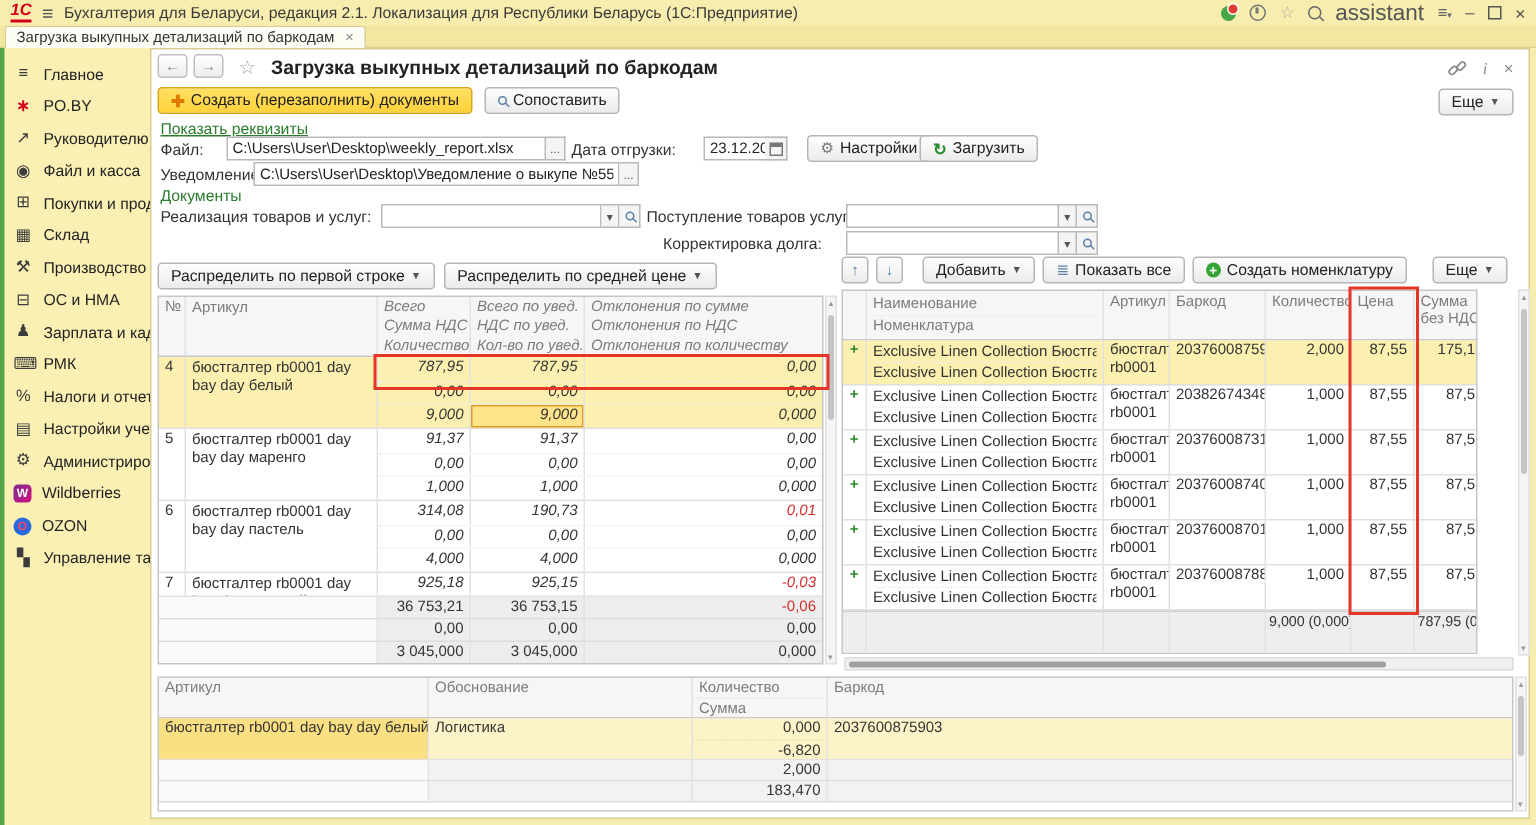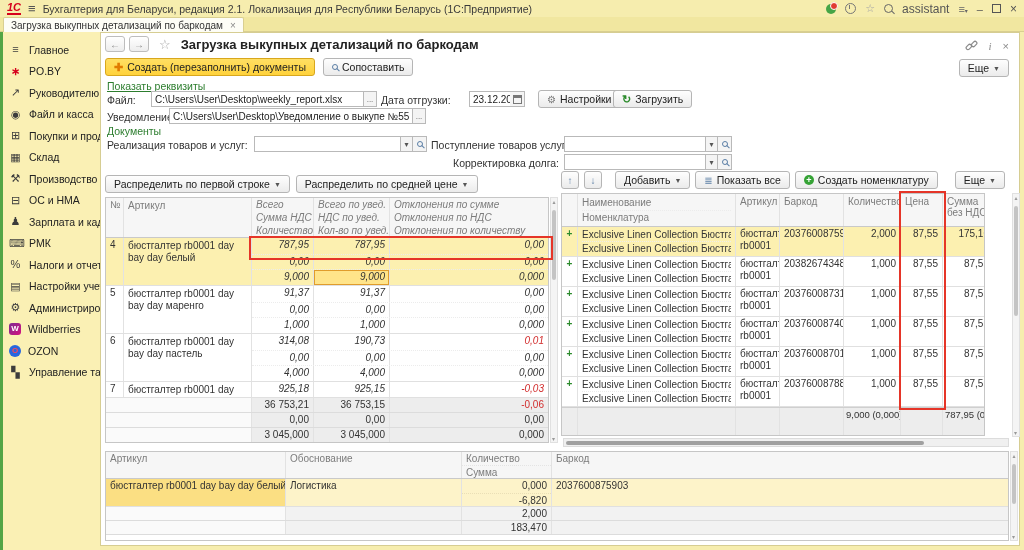--- a/index.html
+++ b/index.html
@@ -11,21 +11,21 @@
   .logo{color:#d6001c;font-weight:bold;font-style:italic;font-size:11px;border-bottom:2px solid #d6001c;line-height:11px;}
   .tb-menu{font-size:13px;color:#555;cursor:pointer;}
   .tb-title{font-size:10.5px;color:#3a3a3a;}
   .tb-right{margin-left:auto;display:flex;align-items:center;gap:9px;color:#777;}
   .bell{width:10px;height:10px;border-radius:50%;background:#46a546;position:relative;display:inline-block;}
   .bell::after{content:'';position:absolute;right:-2px;top:-2px;width:6px;height:6px;border-radius:50%;background:#e03c31;border:1px solid #fff;}
   .clockico{width:9px;height:9px;border:1.2px solid #777;border-radius:50%;position:relative;display:inline-block;}
   .clockico::after{content:'';position:absolute;left:3px;top:1px;width:1.2px;height:3.5px;background:#777;}
   .mag{width:7px;height:7px;border:1.4px solid #666;border-radius:50%;position:relative;display:inline-block;}
   .mag::after{content:'';position:absolute;width:4px;height:1.4px;background:#666;transform:rotate(45deg);right:-3px;bottom:-1.5px;}
-  .assist{font-size:12px;color:#555;}
+  .assist{font-size:15px;color:#555;}
   .svc{font-size:11px;color:#666;}
   .winmin{font-size:11px;color:#555;}
   .winbox{width:7px;height:7px;border:1px solid #555;display:inline-block;}
   .winx{font-size:12px;color:#555;}
   
   .tabbar{position:absolute;left:0;top:17px;width:100%;height:15px;background:#f1e7a0;border-bottom:1px solid #d9cf91;box-sizing:border-box;}
   .tab{position:absolute;left:3px;top:0;height:15px;background:#fdfdf6;border:1px solid #d9cf91;border-bottom:none;
        display:flex;align-items:center;gap:7px;padding:0 7px;font-size:10px;border-radius:2px 2px 0 0;cursor:pointer;}
   .tab-close{color:#8a8a8a;font-size:10px;}
   
@@ -294,21 +294,21 @@
   <span class="sq-btn abs" style="left:312px;top:103px;width:14px;">
       <span class="mag2"></span>
     </span>
   <span class="lbl abs" style="left:330px;top:106px;">Поступление товаров услуг:</span>
   <input class="field abs" style="left: 463px; top: 103px; width: 142px;">
   <span class="sq-btn abs" style="left:605px;top:103px;width:12px;">▾</span>
   <span class="sq-btn abs" style="left:617px;top:103px;width:14px;">
       <span class="mag2"></span>
     </span>
 
-  <span class="lbl abs" style="left:330px;top:124px;width:128px;text-align:right;">Корректировка долга:</span>
+  <span class="lbl abs" style="left:330px;top:124px;width:128px;text-align:center;">Корректировка долга:</span>
   <input class="field abs" style="left: 463px; top: 121px; width: 142px;">
   <span class="sq-btn abs" style="left:605px;top:121px;width:12px;">▾</span>
   <span class="sq-btn abs" style="left:617px;top:121px;width:14px;">
       <span class="mag2"></span>
     </span>
 
   <div class="abs" style="left:4px;top:142px;display:flex;gap:6px;">
     <span class="btn">
       <span>Распределить по первой строке</span>
         <span class="caret">▼</span>

